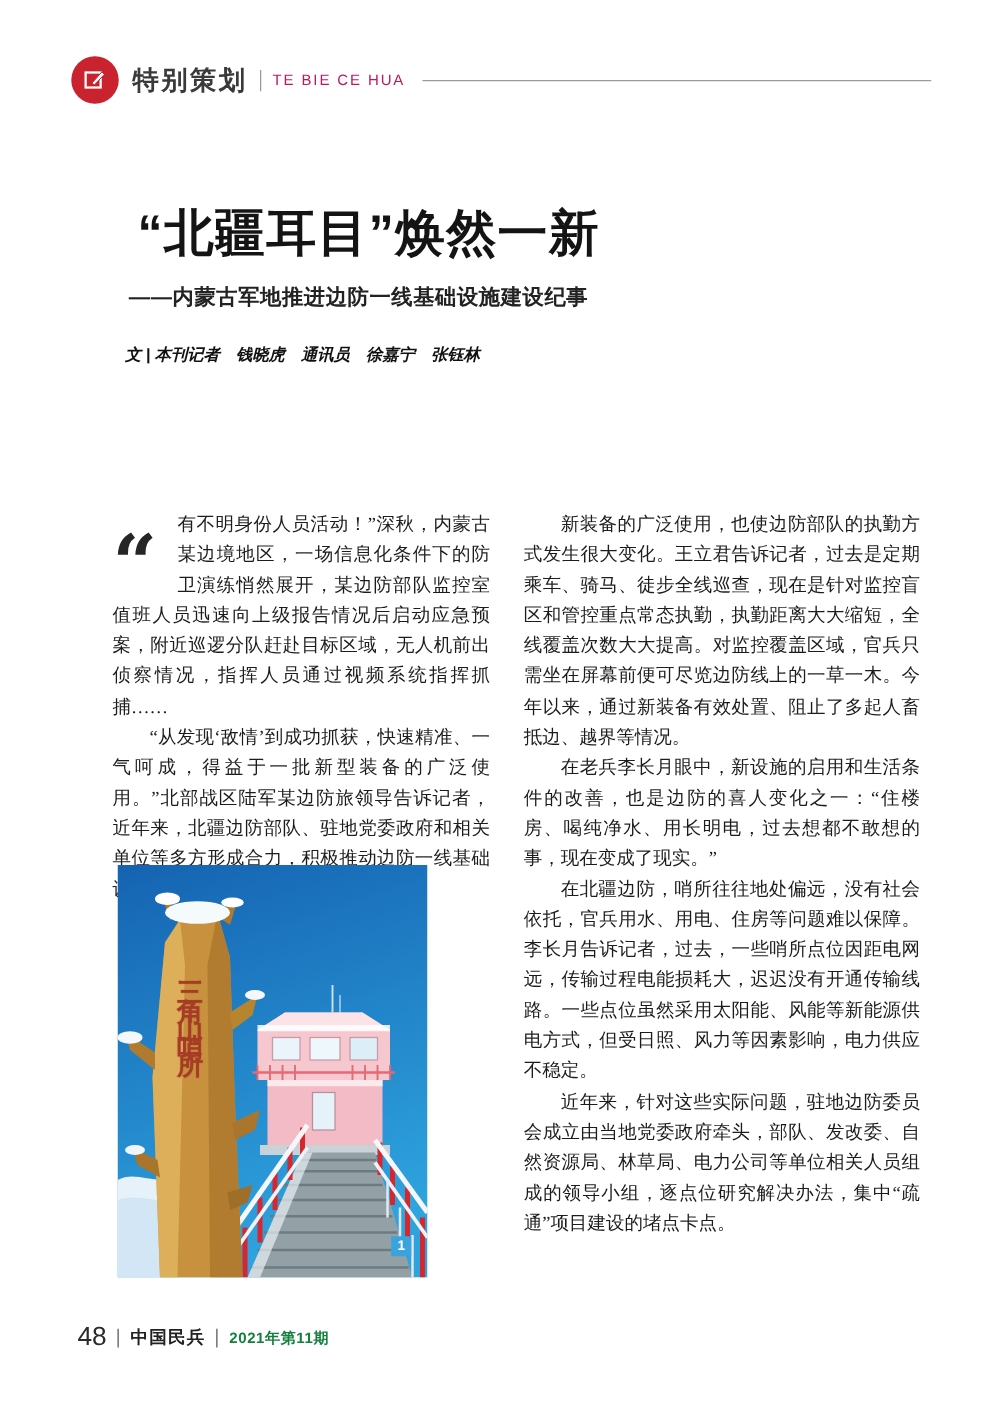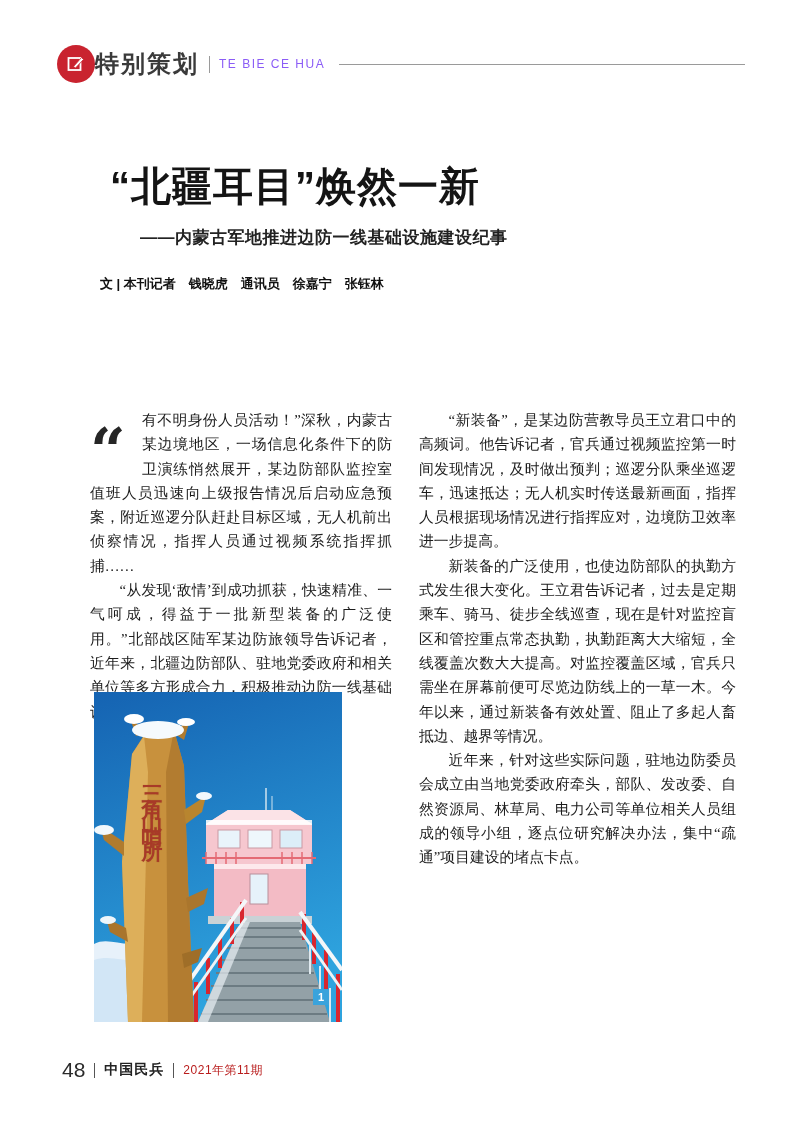--- a/index.html
+++ b/index.html
@@ -7,37 +7,37 @@
     width:794px;height:1123px;position:relative;background:#ffffff;
     font-family:"Liberation Sans","DejaVu Sans",sans-serif;
     overflow:hidden;
   }
   
   .header{position:absolute;left:57px;top:45px;right:49px;display:flex;align-items:center;}
   .header-icon{
     width:38px;height:38px;border-radius:50%;background:var(--accent,#c9232f);
     display:flex;align-items:center;justify-content:center;flex:0 0 auto;
   }
-  .section-title{font-size:24px;font-weight:bold;color:#3a3a3a;letter-spacing:2px;}
+  .section-title{margin-left:11px;font-size:21px;font-weight:bold;color:#3a3a3a;letter-spacing:2px;}
   .header-divider{width:1px;height:17px;background:#9a9a9a;margin:0 9px 0 10px;}
-  .section-subtitle{font-size:12px;color:#8b5cf6;letter-spacing:1.5px;white-space:nowrap;}
+  .section-subtitle{font-size:12px;color:#be185d;letter-spacing:1.5px;white-space:nowrap;}
   .header-rule{flex:1;height:0;border-top:1px solid #9a9a9a;margin-left:14px;}
 
   
   .article-title{
     position:absolute;left:110px;top:159px;
     font-size:40px;font-weight:bold;color:#141414;letter-spacing:1px;white-space:pre;
   }
   .article-subtitle{
     position:absolute;left:103px;top:226px;
-    font-size:17px;font-weight:bold;color:#222;letter-spacing:0.5px;white-space:pre;margin-left:37px;
+    font-size:17px;font-weight:bold;color:#222;letter-spacing:0.5px;white-space:pre;
   }
   .article-byline{
     position:absolute;left:100px;top:275px;
-    font-size:13px;font-weight:bold;color:#111;white-space:pre;
+    font-size:13px;font-weight:bold;color:#111;white-space:pre;font-style:italic;
   }
 
   
   .col{position:absolute;top:408px;}
   .col-left{left:90px;width:302px;}
   .col-right{left:419px;width:317px;}
   .col p{
     margin:0;text-indent:2em;text-align:justify;
     font-family:"Liberation Serif","DejaVu Serif",serif;
     font-size:14.8px;line-height:24.3px;color:#1c1c1c;
@@ -64,21 +64,21 @@
     position:absolute;right:13px;bottom:17px;width:16px;height:16px;
     background:var(--badge_blue,#3aa3dc);color:#fff;font-size:11px;font-weight:bold;
     display:flex;align-items:center;justify-content:center;
   }
 
   
   .footer{position:absolute;left:62px;top:1058px;display:flex;align-items:center;}
   .footer-page{font-size:21px;color:#2b2b2b;}
   .footer-div{width:1px;height:15px;background:#555;margin:0 9px;}
   .footer-mag{font-size:14px;font-weight:bold;color:#222;letter-spacing:1px;text-align:right;}
-  .footer-issue{font-size:12px;color:#b91c1c;letter-spacing:0.5px;}
+  .footer-issue{font-size:12px;color:#15803d;letter-spacing:0.5px;font-weight:bold;}
 </style>
 </head>
 <body>
 
 <div class="header">
   <div class="header-icon">
     <svg width="20" height="20" viewBox="0 0 20 20">
       <rect x="2.5" y="4" width="12" height="12" fill="none" stroke="#ffffff" stroke-width="1.8"></rect>
       <path d="M7.5 12.5 L15.5 3.5 L17.5 5.5 L9.5 14 Z" fill="#ffffff" stroke="var(--accent,#c9232f)" stroke-width="0.8"></path>
     </svg>
@@ -204,22 +204,23 @@
       <ellipse cx="10" cy="138" rx="10" ry="5" fill="#f2f8fc"></ellipse>
       <ellipse cx="110" cy="104" rx="8" ry="4" fill="#f2f8fc"></ellipse>
       <ellipse cx="14" cy="228" rx="8" ry="4" fill="#eef6fb"></ellipse>
     </g>
   </svg>
   <div class="sign-text">三角山哨所</div>
   <div class="photo-badge">1</div>
 </div>
 
 <div class="col col-right">
-  <p>“新装备”，是某边防营教导员王立君口中的高频词。他告诉记者，官兵通过视频监控第一时间发现情况，及时做出预判；巡逻分队乘坐巡逻车，迅速抵达；无人机实时传送最新画面，指挥人员根据现场情况进行指挥应对，边境防卫效率进一步提高。</p>
   <p>新装备的广泛使用，也使边防部队的执勤方式发生很大变化。王立君告诉记者，过去是定期乘车、骑马、徒步全线巡查，现在是针对监控盲区和管控重点常态执勤，执勤距离大大缩短，全线覆盖次数大大提高。对监控覆盖区域，官兵只需坐在屏幕前便可尽览边防线上的一草一木。今年以来，通过新装备有效处置、阻止了多起人畜抵边、越界等情况。</p>
+  <p>在老兵李长月眼中，新设施的启用和生活条件的改善，也是边防的喜人变化之一：“住楼房、喝纯净水、用长明电，过去想都不敢想的事，现在变成了现实。”</p>
+  <p>在北疆边防，哨所往往地处偏远，没有社会依托，官兵用水、用电、住房等问题难以保障。李长月告诉记者，过去，一些哨所点位因距电网远，传输过程电能损耗大，迟迟没有开通传输线路。一些点位虽然采用太阳能、风能等新能源供电方式，但受日照、风力等因素影响，电力供应不稳定。</p>
   <p>近年来，针对这些实际问题，驻地边防委员会成立由当地党委政府牵头，部队、发改委、自然资源局、林草局、电力公司等单位相关人员组成的领导小组，逐点位研究解决办法，集中“疏通”项目建设的堵点卡点。</p>
 </div>
 
 <div class="footer">
   <span class="footer-page">48</span>
   <span class="footer-div"></span>
   <span class="footer-mag">中国民兵</span>
   <span class="footer-div"></span>
   <span class="footer-issue">2021年第11期</span>
 </div>

